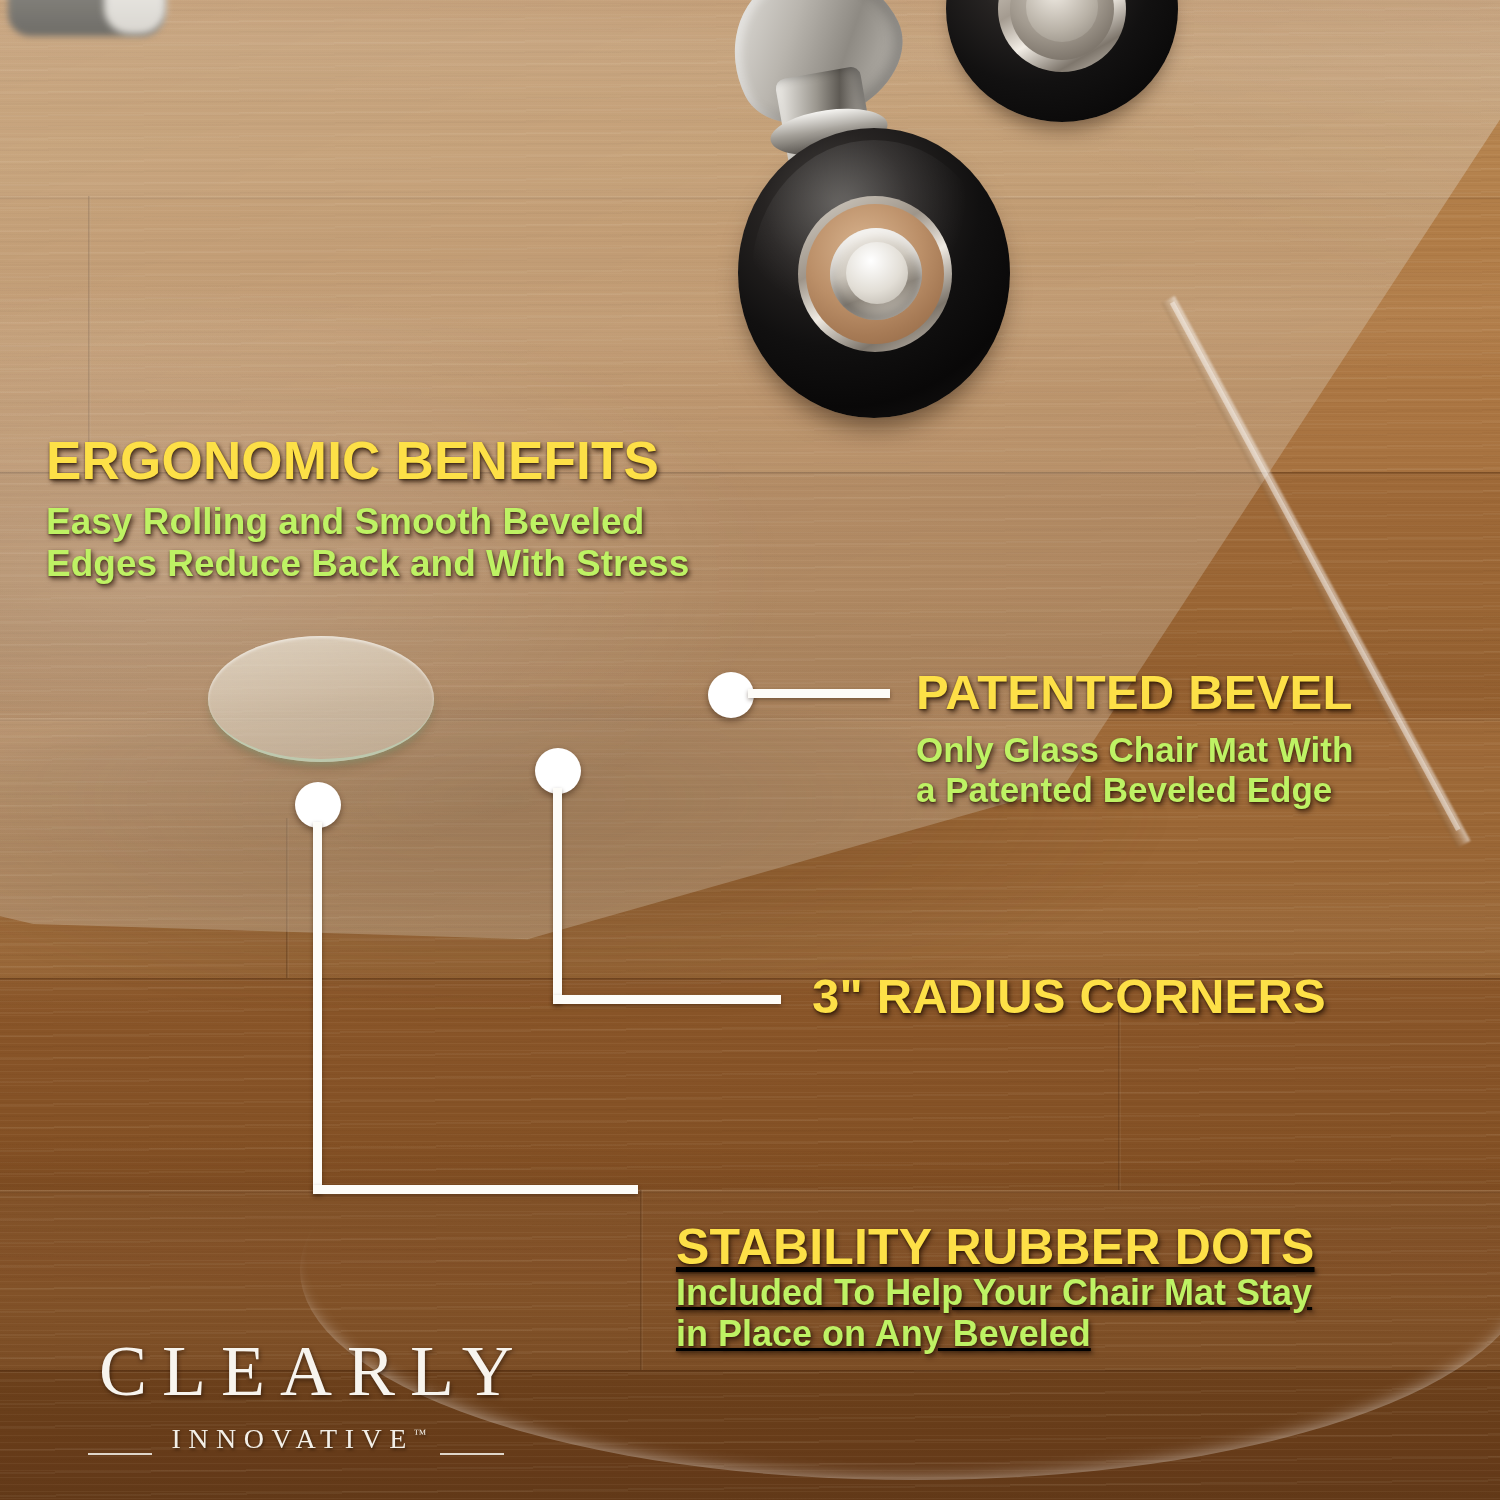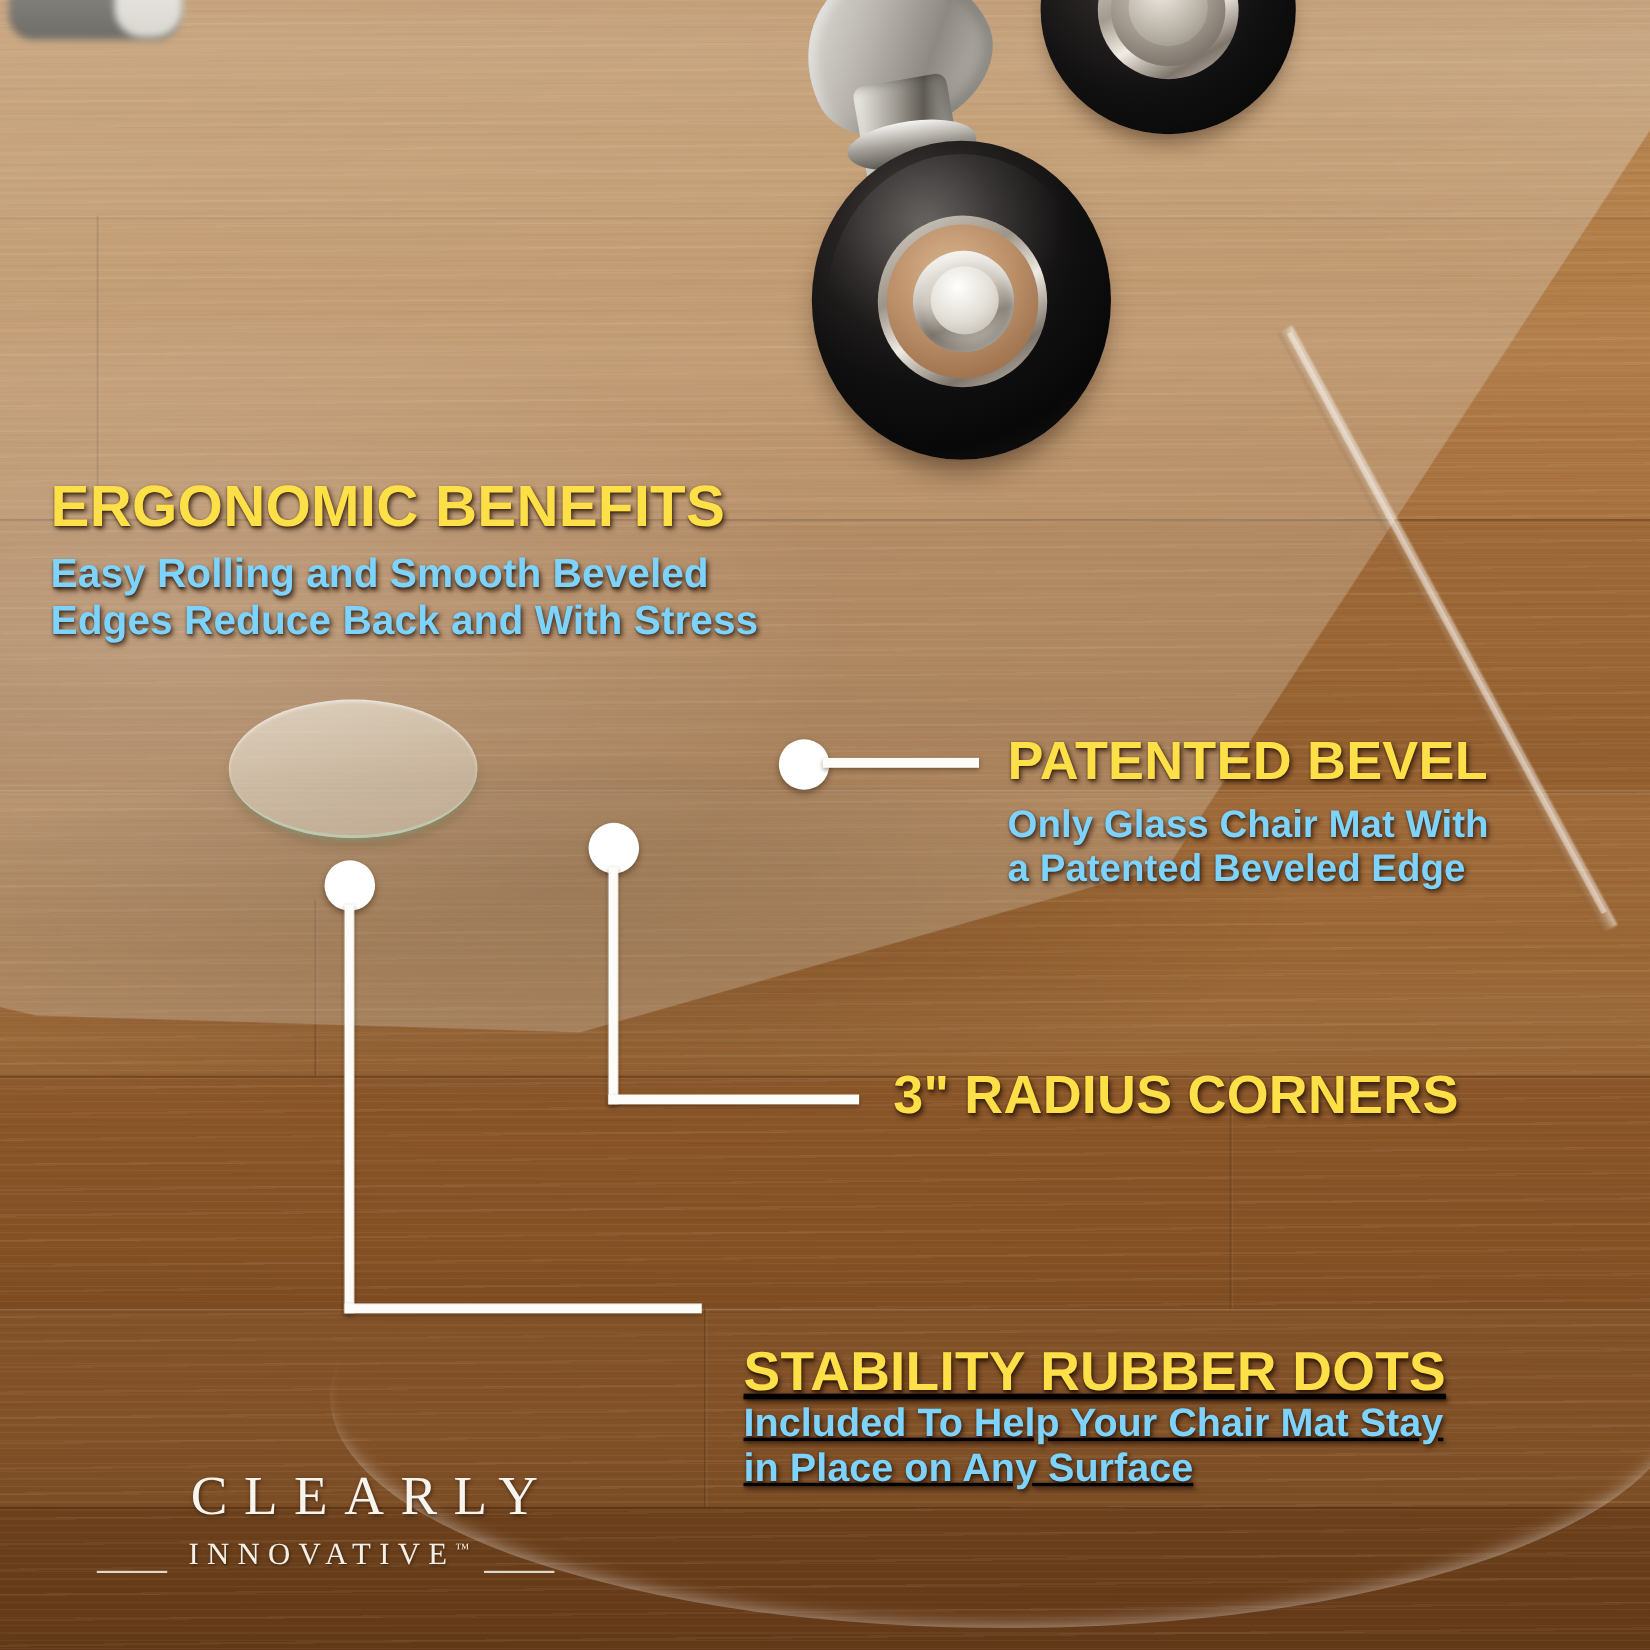--- a/index.html
+++ b/index.html
@@ -244,21 +244,21 @@
   .lead{position:absolute;background:#fdfcf8;box-shadow:0 2px 4px rgba(40,20,6,.40);}
 
   
   .callout{position:absolute;}
   .c-title{
     color:#fde047;font-weight:700;letter-spacing:.2px;line-height:1.0;
     text-shadow:2px 3px 5px rgba(35,16,4,.72), 0 1px 2px rgba(35,16,4,.6);
     white-space:nowrap;
   }
   .c-sub{
-    color:#7dd3fc;font-weight:700;line-height:1.14;
+    color:#bef264;font-weight:700;line-height:1.14;
     text-shadow:2px 3px 5px rgba(35,16,4,.70), 0 1px 2px rgba(35,16,4,.55);
   }
   .c-sub div{white-space:nowrap;}
 
   #co-ergo{left:46px;top:434px;}
   #co-ergo .c-title{font-size:53px;}
   #co-ergo .c-sub{font-size:37px;margin-top:14px;}
 
   #co-bevel{left:916px;top:668px;}
   #co-bevel .c-title{font-size:49px;}
@@ -268,21 +268,21 @@
   #co-radius .c-title{font-size:49px;}
 
   #co-dots{left:676px;top:1222px;text-decoration:underline;}
   #co-dots .c-title{font-size:50px;}
   #co-dots .c-sub{font-size:36px;}
 
   
   #logo{position:absolute;left:84px;top:1330px;width:420px;text-align:center;}
   .logo-main{
     font-family:"Liberation Serif",serif;
-    color:#f7f4ee;font-size:50px;letter-spacing:15px;
+    color:#f7f4ee;font-size:72px;letter-spacing:15px;
     text-shadow:1px 2px 4px rgba(30,14,4,.6);
     padding-left:15px;
     text-align:right;
   }
   .logo-bottom{
     display:flex;align-items:flex-end;gap:13px;margin-top:10px;
     padding-left:4px;
   }
   .logo-rule{flex:1;height:2px;background:rgba(245,241,233,.85);}
   .logo-sub{
@@ -388,21 +388,21 @@
   </div>
 
   <div class="callout" id="co-radius">
     <div class="c-title">3" RADIUS CORNERS</div>
   </div>
 
   <div class="callout" id="co-dots">
     <div class="c-title">STABILITY RUBBER DOTS</div>
     <div class="c-sub">
       <div>Included To Help Your Chair Mat Stay</div>
-      <div>in Place on Any Surface</div>
+      <div>in Place on Any Beveled</div>
     </div>
   </div>
 
   <div id="logo">
     <div class="logo-main">CLEARLY</div>
     <div class="logo-bottom">
       <div class="logo-rule"></div>
       <div class="logo-sub"><span>INNOVATIVE</span><sup>™</sup></div>
       <div class="logo-rule"></div>
     </div>

